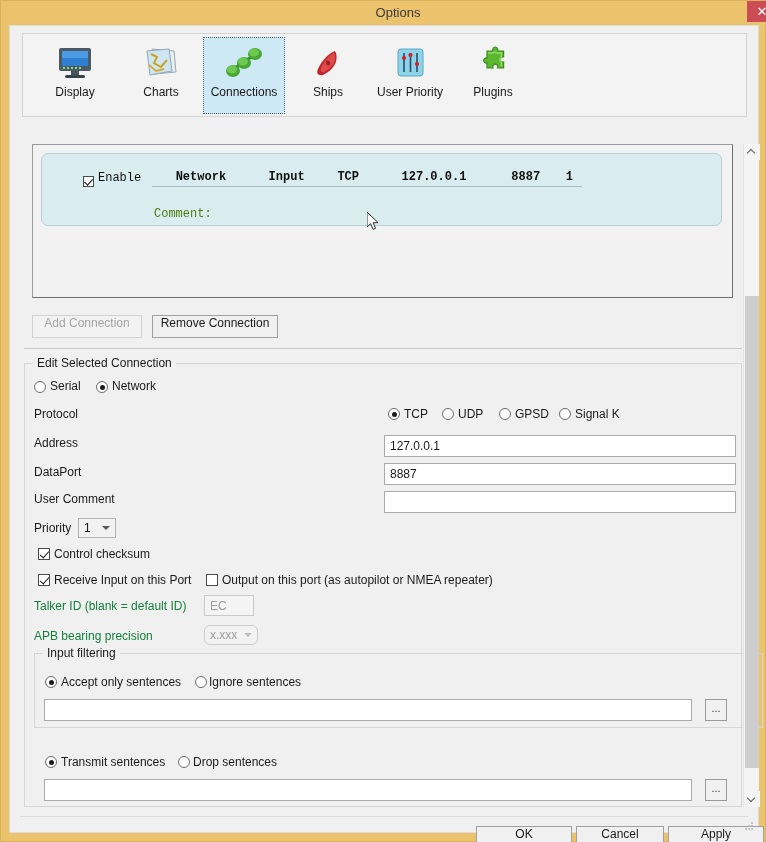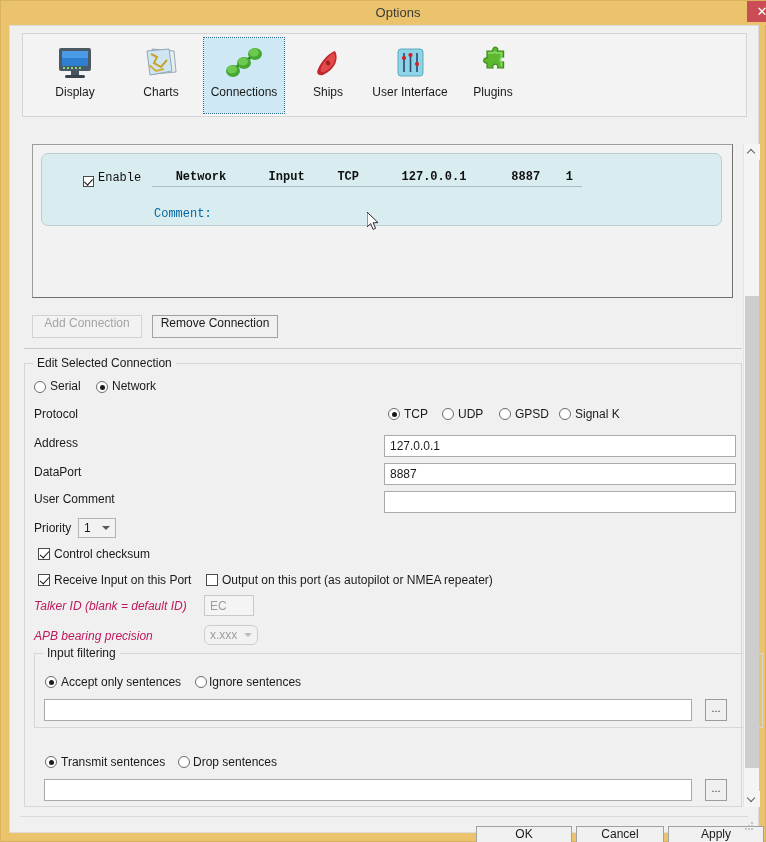--- a/index.html
+++ b/index.html
@@ -142,21 +142,21 @@
     text-align: center; padding: 0 4px 1px 4px; white-space: nowrap;
   }
   .conn-grid td {
     font-size: 12px; font-weight: bold; color: #101010;
     text-align: center; padding: 0 4px 2px 4px; white-space: nowrap;
     border-bottom: 1px solid #a9bcc2;
   }
   .conn-comment {
     position: absolute;
     left: 112px; top: 53px;
-    font-size: 12px; color: #0369a1;
+    font-size: 12px; color: #4d7c0f;
   }
   
   .cursor {
     position: absolute;
     left: 357px; top: 186px;
     width: 13px; height: 19px;
     z-index: 50;
     pointer-events: none;
   }
 
@@ -202,21 +202,21 @@
     padding: 0 4px;
     font-size: 12px;
     color: #1a1a1a;
     white-space: nowrap;
   }
 
   #grp-edit { left: 14px; top: 337px; width: 718px; height: 444px; }
 
   
   .lbl { position: absolute; font-size: 12px; color: #1a1a1a; white-space: nowrap; }
-  .lbl.dim { color: #be185d; font-style: italic; }
+  .lbl.dim { color: #15803d; }
 
   .radio {
     position: absolute;
     width: 12px; height: 12px;
     border-radius: 50%;
     background: #ffffff;
     border: 1px solid #6b6b6b;
     cursor: default;
   }
   .radio.on::after {
@@ -421,21 +421,21 @@
           <svg width="40" height="36" viewBox="0 0 40 36">
             <rect x="8" y="4" width="25" height="27" rx="3" fill="#8ed4e8" stroke="#5aa8bf" stroke-width="1"></rect>
             <line x1="14" y1="8" x2="14" y2="27" stroke="#2a4a6a" stroke-width="1.6"></line>
             <line x1="20.5" y1="8" x2="20.5" y2="27" stroke="#2a4a6a" stroke-width="1.6"></line>
             <line x1="27" y1="8" x2="27" y2="27" stroke="#2a4a6a" stroke-width="1.6"></line>
             <circle cx="14" cy="13" r="2.1" fill="#d81f26"></circle>
             <circle cx="20.5" cy="10" r="2.1" fill="#d81f26"></circle>
             <circle cx="27" cy="19" r="2.1" fill="#d81f26"></circle>
           </svg>
         </div>
-        <div class="tool-label">User Interface</div>
+        <div class="tool-label">User Priority</div>
       </div>
 
       <div class="tool-item" style="left:430px;">
         <div class="tool-icon">
           <svg width="40" height="36" viewBox="0 0 40 36">
             <path d="M14 6 h6 a2.6 2.6 0 1 1 4.6 0 h6 v6 a2.6 2.6 0 1 0 0 5 v6 h-6 a2.6 2.6 0 1 0 -4.6 0 h-6 v-5 a2.6 2.6 0 1 1 0 -5 Z" fill="#5cb82e" stroke="#3d8a1d" stroke-width="1.2"></path>
             <path d="M15 8 h5 a2 2 0 0 1 3.4 0 h5 v4.5 a2.4 2.4 0 0 0 0 4.4 v4.5" fill="none" stroke="#8fd96a" stroke-width="1.6"></path>
           </svg>
         </div>
         <div class="tool-label">Plugins</div>

